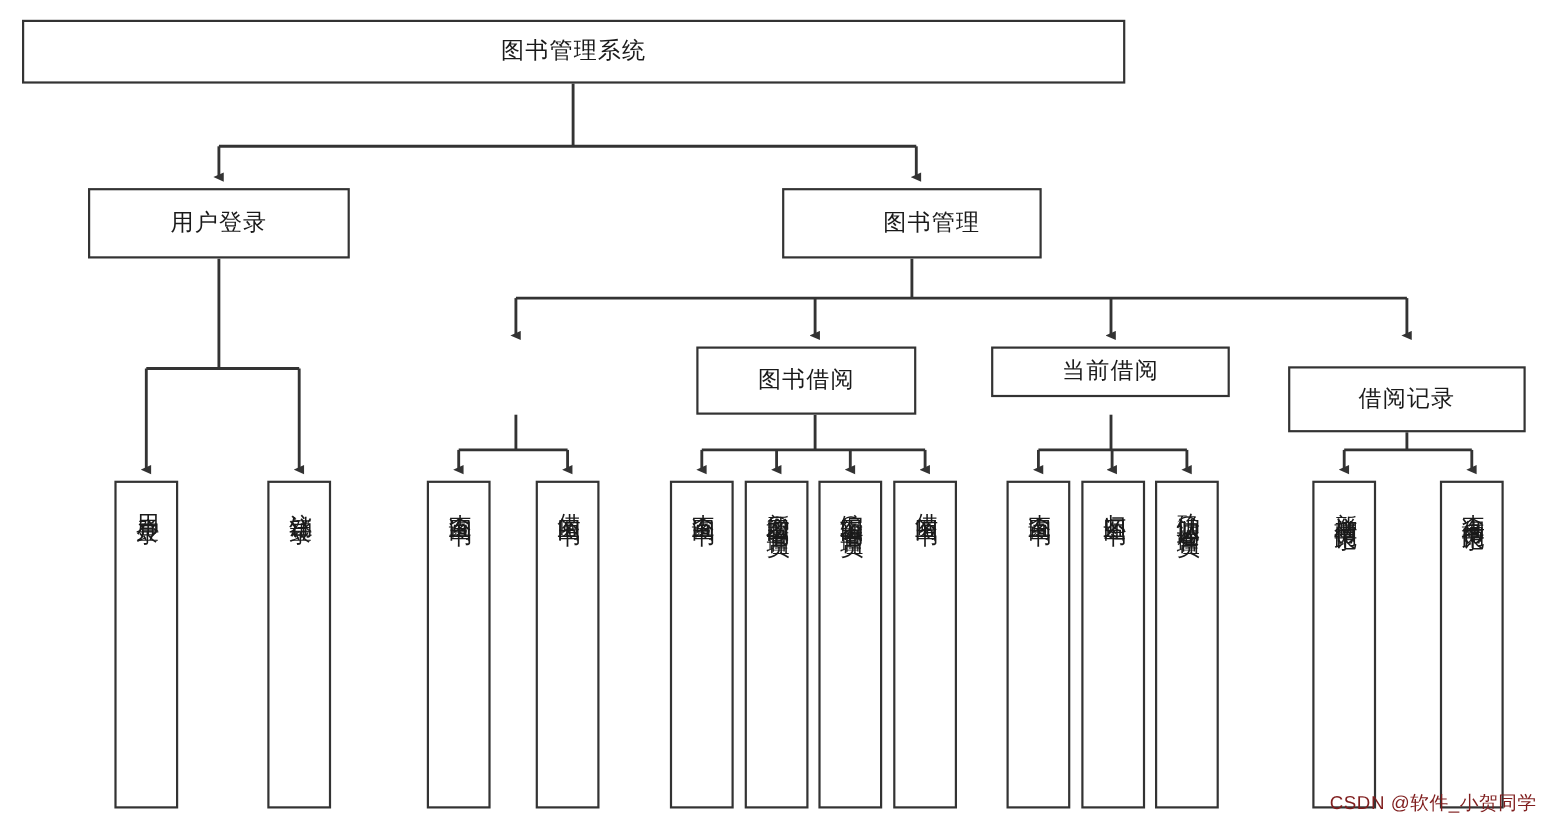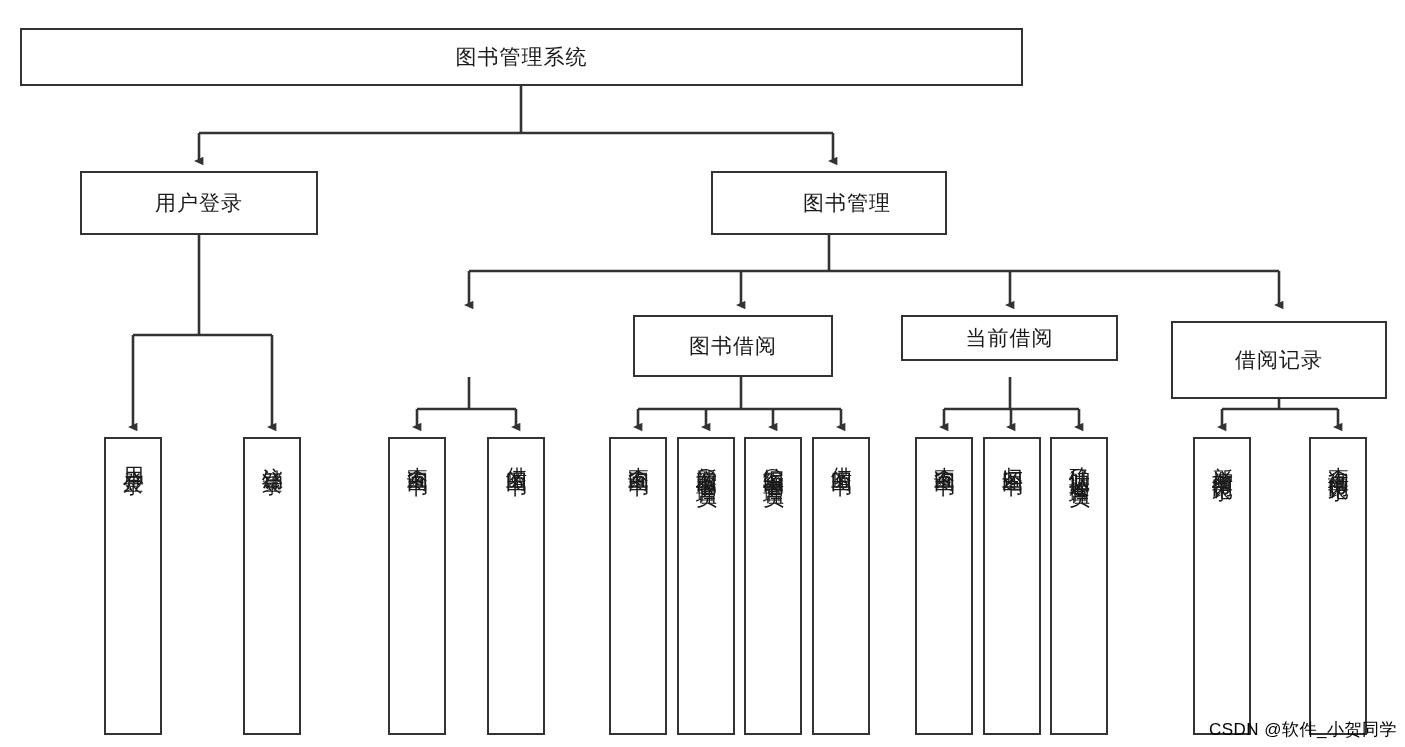--- a/index.html
+++ b/index.html
@@ -50,21 +50,21 @@
     font-size:21px;
     line-height:1.18;
     letter-spacing:3px;
     white-space:nowrap;
     color:#1a1a1a;
   }
   .watermark{
     position:absolute;
     right:8px;bottom:6px;
     font-size:17px;
-    color:#000000;
+    color:#7f1d1d;
     letter-spacing:0.5px;
     z-index:3;
     white-space:nowrap;
   }
 </style>
 </head>
 <body>
 
 <div id="diagram-root">
 
@@ -111,38 +111,38 @@
       <path d="M1011,409 L1011,427" marker-end="url(#arrow)"></path>
       <path d="M1079,409 L1079,427" marker-end="url(#arrow)"></path>
 
       <path d="M1279,377 L1279,409"></path>
       <path d="M1222,409 L1338,409"></path>
       <path d="M1222,409 L1222,427" marker-end="url(#arrow)"></path>
       <path d="M1338,409 L1338,427" marker-end="url(#arrow)"></path>
     </g>
   </svg>
 
-  <div class="node node-root" style="left:20px;top:28px;width:1003px;height:58px;">
+  <div class="node node-root" style="left:20px;top:18px;width:1003px;height:58px;">
     <span class="node-h">图书管理系统</span>
   </div>
 
   <div class="node" style="left:80px;top:171px;width:238px;height:64px;">
     <span class="node-h">用户登录</span>
   </div>
   <div class="node" style="left:711px;top:171px;width:236px;height:64px;padding-left:36px;">
     <span class="node-h">图书管理</span>
   </div>
 
   <div class="node" style="left:633px;top:315px;width:200px;height:62px;text-align:right;">
     <span class="node-h">图书借阅</span>
   </div>
   <div class="node" style="left:901px;top:315px;width:217px;height:46px;">
     <span class="node-h">当前借阅</span>
   </div>
-  <div class="node" style="left:1171px;top:321px;width:216px;height:78px;">
+  <div class="node" style="left:1171px;top:333px;width:216px;height:60px;">
     <span class="node-h">借阅记录</span>
   </div>
 
   <div class="node leaf" style="left:104px;top:437px;width:58px;height:298px;">
     <span class="vtext">用户登录</span>
   </div>
   <div class="node leaf" style="left:243px;top:437px;width:58px;height:298px;">
     <span class="vtext">注销登录</span>
   </div>
 

